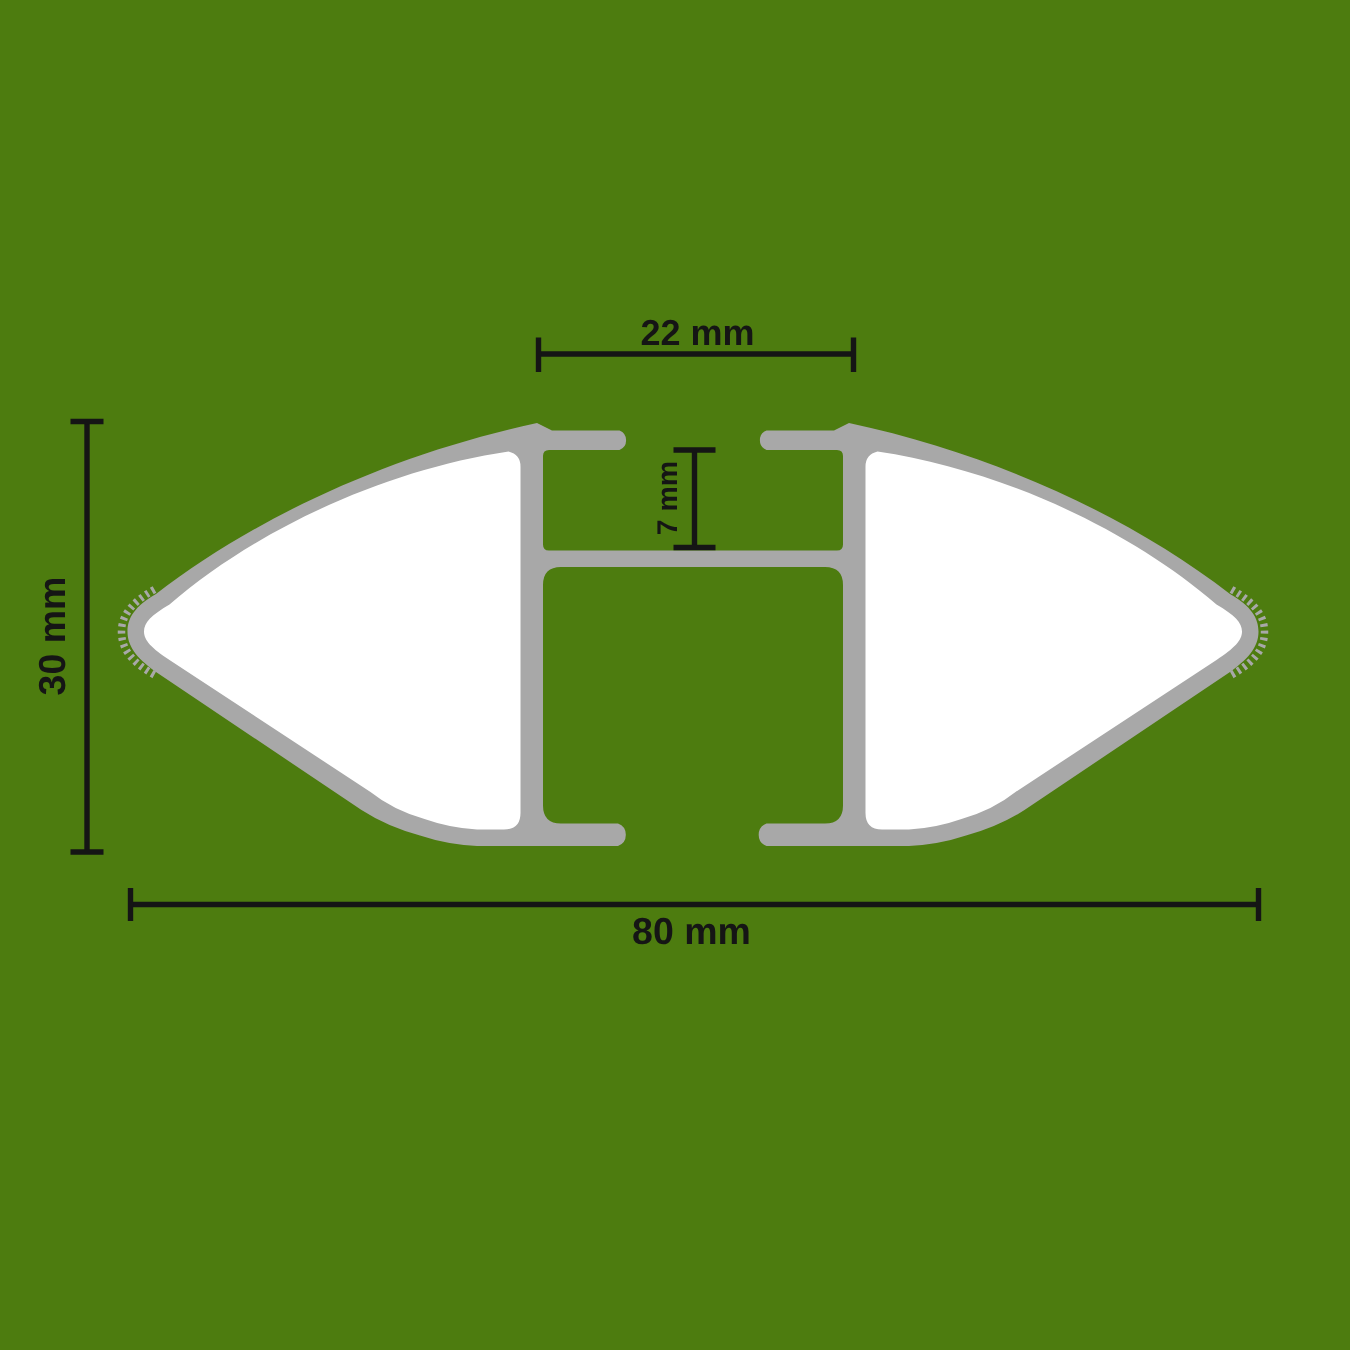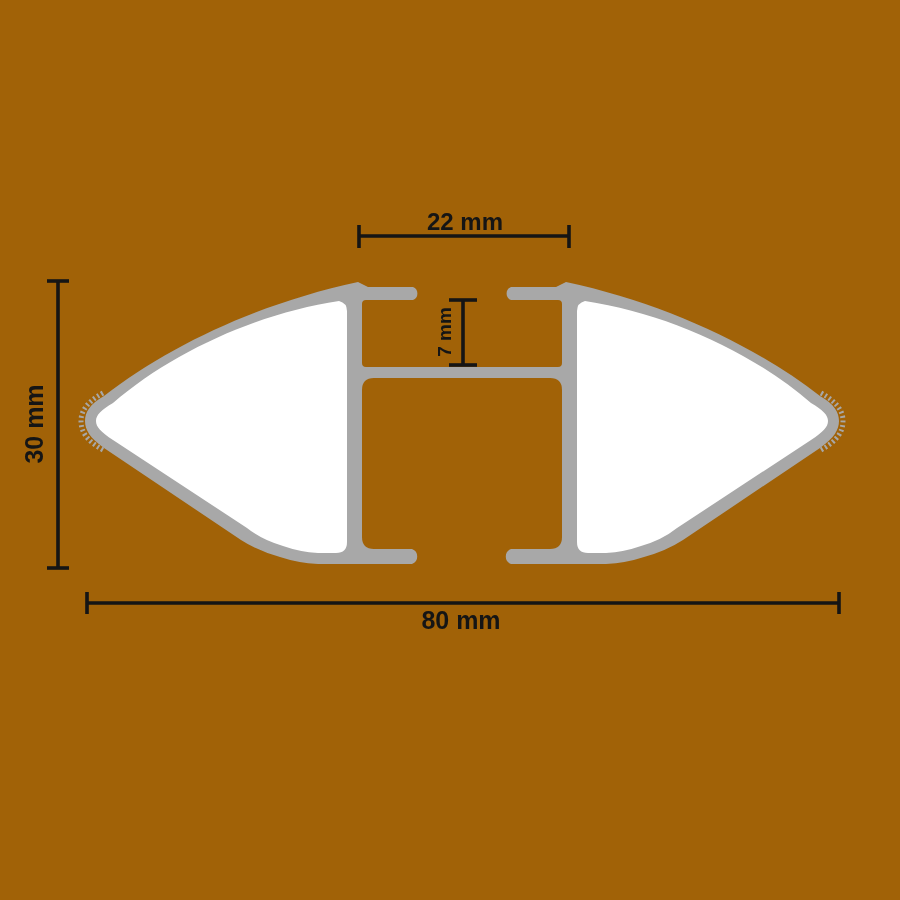--- a/index.html
+++ b/index.html
@@ -4,21 +4,21 @@
 <style>
   html, body {
     margin: 0;
     padding: 0;
     background: #ffffff;
   }
   .stage {
     position: relative;
     width: 900px;
     height: 900px;
-    background: #a16207;
+    background: #4d7c0f;
     overflow: hidden;
   }
   .stage svg {
     position: absolute;
     left: 0;
     top: 0;
     width: 900px;
     height: 900px;
   }
   .dim-label {

